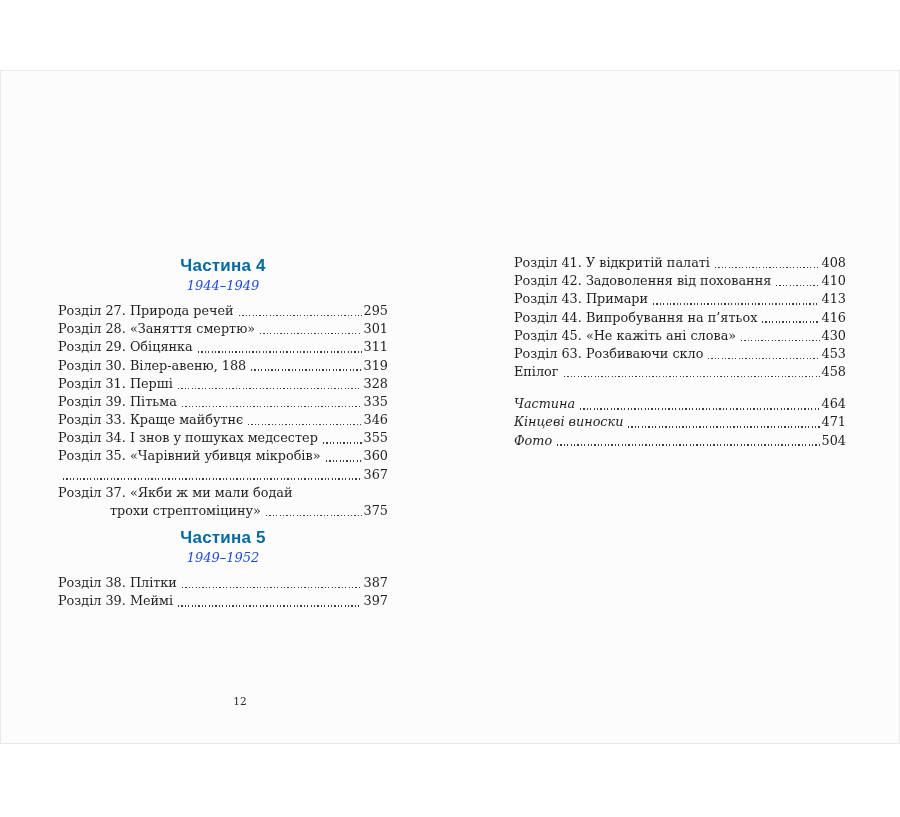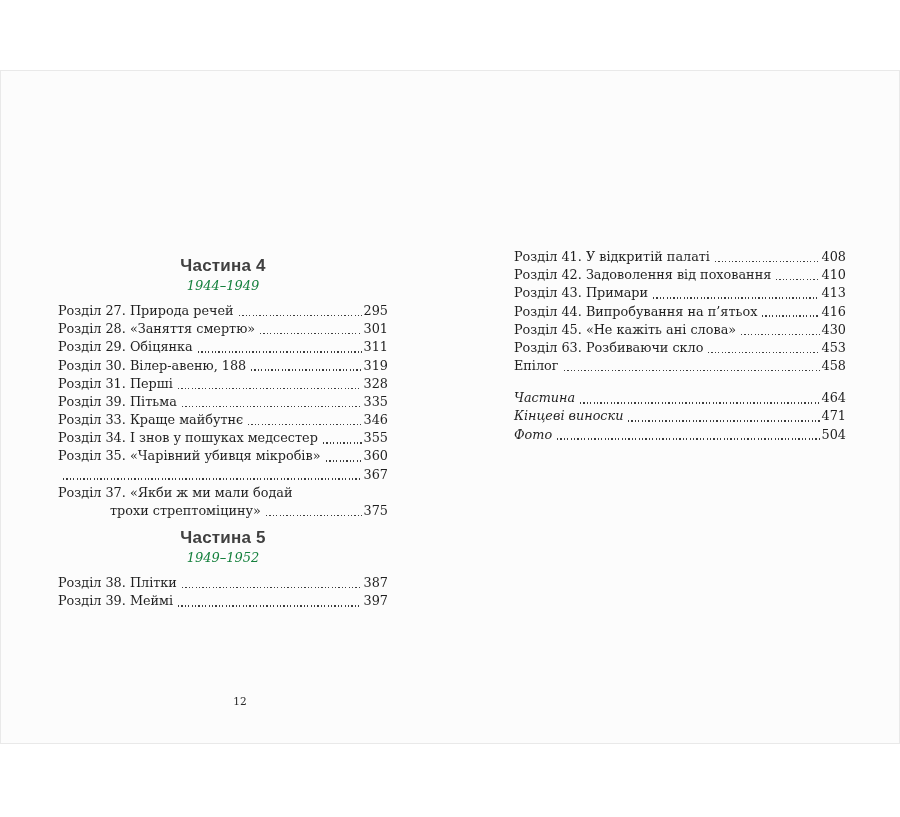--- a/index.html
+++ b/index.html
@@ -8,30 +8,30 @@
     background:#ffffff;
     font-family:"DejaVu Serif", serif;
     -webkit-font-smoothing:antialiased;
   }
   .page {
     position:absolute; left:0; top:70px; width:898px; height:672px;
     background:#fcfcfc; border:1px solid #e9e9e9;
   }
   .col { position:absolute; }
   .col-left  { left:57px; top:185px; width:330px; }
-  .col-right { left:513px; top:177px; width:332px; }
+  .col-right { left:513px; top:183px; width:332px; }
 
   .part-title {
     font-family:"Liberation Sans", sans-serif; font-weight:bold;
     font-size:17px; line-height:20px; text-align:center;
-    color:#404040; letter-spacing:.2px; margin:0;
+    color:#0369a1; letter-spacing:.2px; margin:0;
   }
   .part-years {
     font-style:italic; font-size:13px; line-height:16px;
-    text-align:center; margin-top:2px; color:#15803d;
+    text-align:center; margin-top:2px; color:#1d4ed8;
   }
   .rows { margin-top:8px; }
   .part5-block { margin-top:8px; }
 
   .toc-row {
     display:flex; align-items:flex-end; height:18.2px;
     font-size:12.8px; color:#1f1f1f;
   }
   .toc-row .t  { white-space:nowrap; line-height:18.2px; }
   .toc-row .pg { white-space:nowrap; line-height:18.2px; }

